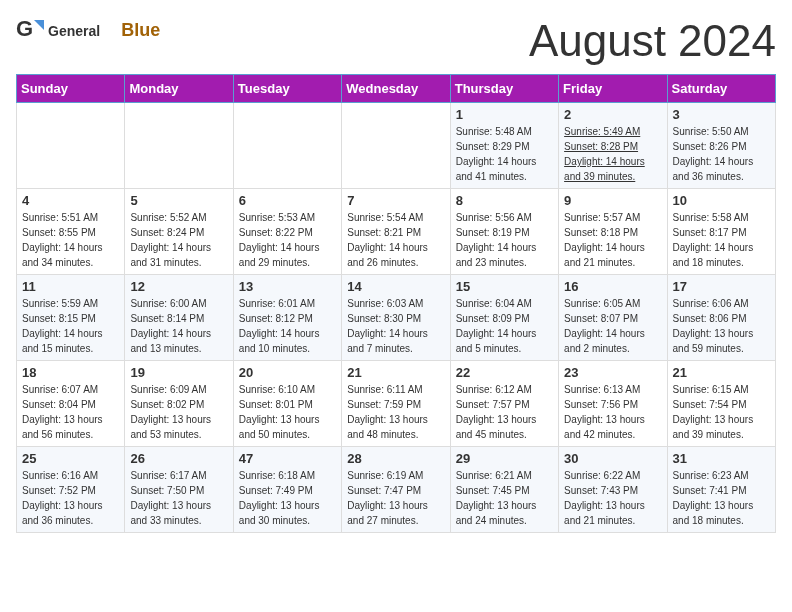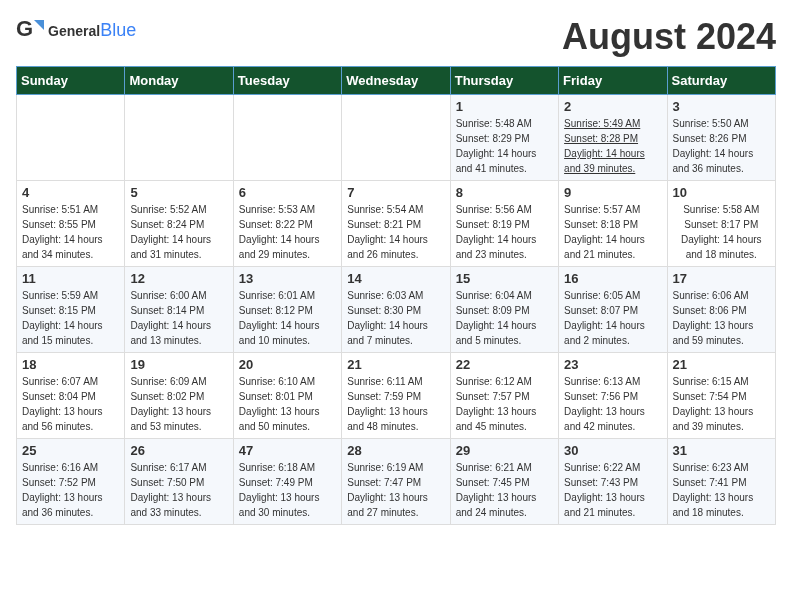--- a/index.html
+++ b/index.html
@@ -18,29 +18,29 @@
     }
     .logo {
       display: flex;
       align-items: center;
       gap: 4px;
     }
     .logo-icon {
       width: 28px; height: 28px;
     }
     .title-area { text-align: right; }
-    .month-title { font-size: 36px; color: #333; font-weight: 700; }
+    .month-title { font-size: 44px; color: #333; font-weight: 400; }
     .location-title { font-size: 16px; color: #555; }
     table {
       width: 100%;
       border-collapse: collapse;
       table-layout: fixed;
     }
     thead th {
-      background-color: #14532d;
+      background-color: #a21caf;
       color: #fff;
       padding: 6px 4px;
       font-size: 13px;
       font-weight: bold;
       text-align: left;
       border: 1px solid #5a9ed0;
     }
     tbody tr { border-bottom: 1px solid #ccc; }
     tbody td {
       vertical-align: top;
@@ -66,21 +66,21 @@
 </head>
 <body>
 
 <div class="header-area">
   <div class="logo">
     <svg class="logo-icon" viewBox="0 0 28 28">
       <text x="0" y="20" font-size="22" font-weight="bold" fill="#333">G</text>
       <polygon points="18,4 28,4 28,14" fill="#4a90d9"></polygon>
     </svg>
     <div>
-      <span style="font-size:14px;font-weight:bold;color:#333;">General</span><span style="font-size:18px;font-weight:normal;color:#3b82f6;">Blue</span>
+      <span style="font-size:14px;font-weight:bold;color:#333;">General</span><span style="font-size:18px;font-weight:bold;color:#a16207;padding-left:21px;">Blue</span>
     </div>
   </div>
   <div class="title-area">
     <div class="month-title">August 2024</div>
   </div>
 </div>
 
 <table>
   <thead>
     <tr id="weekday-header">
@@ -159,21 +159,21 @@
         </td>
         <td>
           <span class="day-num">9</span>
           <div class="day-info" style="white-space: pre-line;">Sunrise: 5:57 AM
 Sunset: 8:18 PM
 Daylight: 14 hours
 and 21 minutes.</div>
         </td>
         <td>
           <span class="day-num">10</span>
-          <div class="day-info" style="white-space: pre-line; text-align: center;">Sunrise: 5:58 AM
+          <div class="day-info" style="white-space: pre-line;">Sunrise: 5:58 AM
 Sunset: 8:17 PM
 Daylight: 14 hours
 and 18 minutes.</div>
         </td>
       </tr>
       <tr>
         <td>
           <span class="day-num">11</span>
           <div class="day-info" style="white-space: pre-line;">Sunrise: 5:59 AM
 Sunset: 8:15 PM

